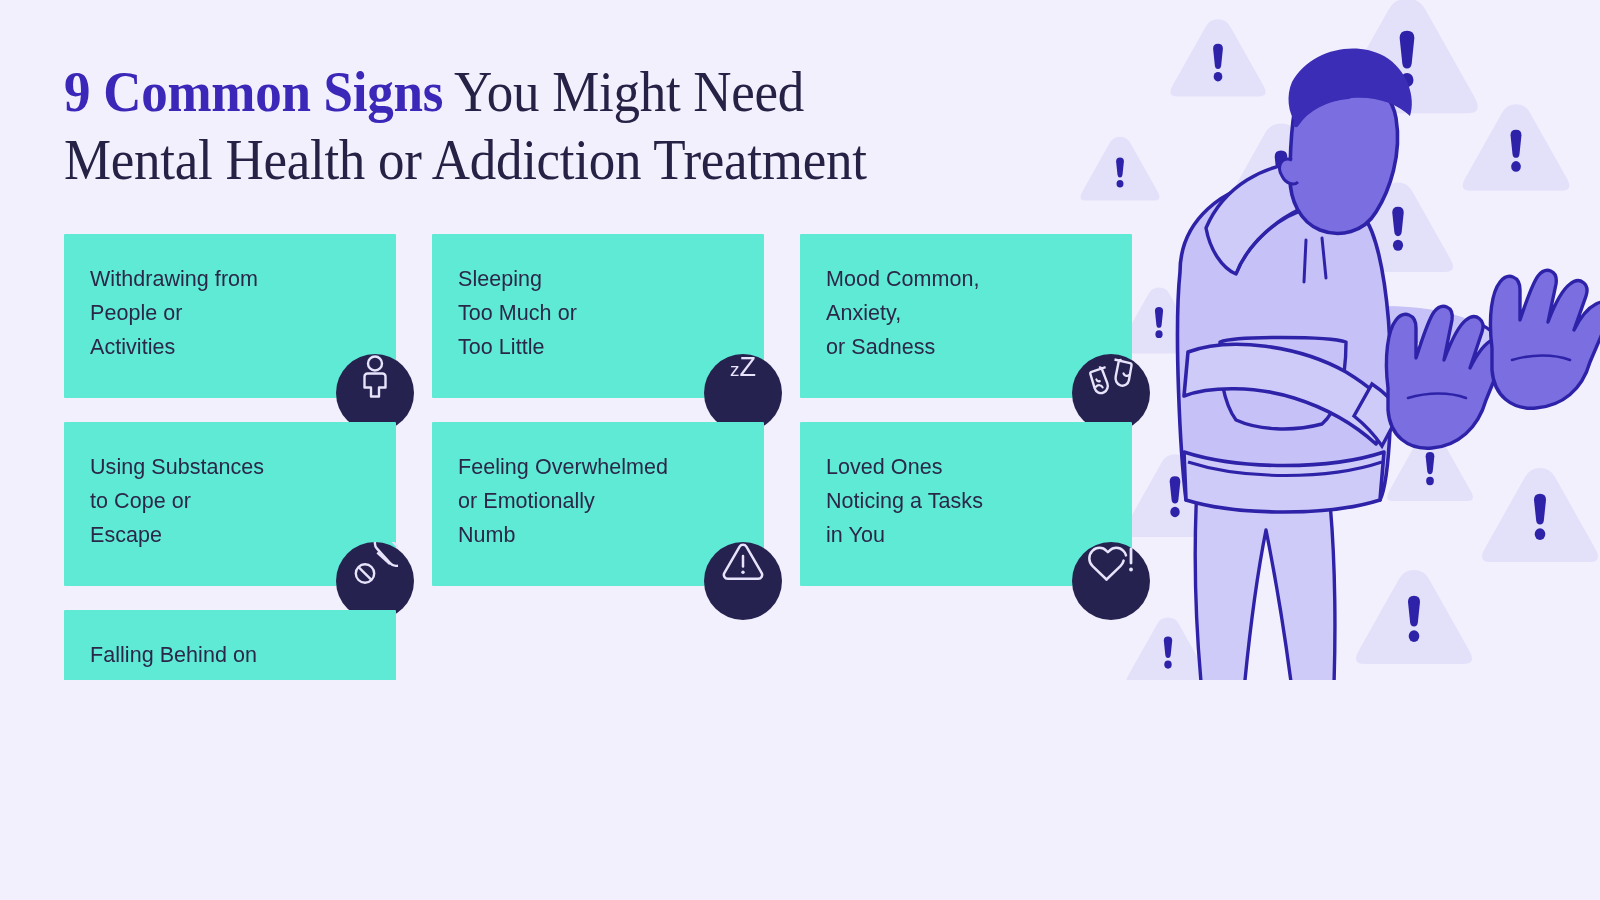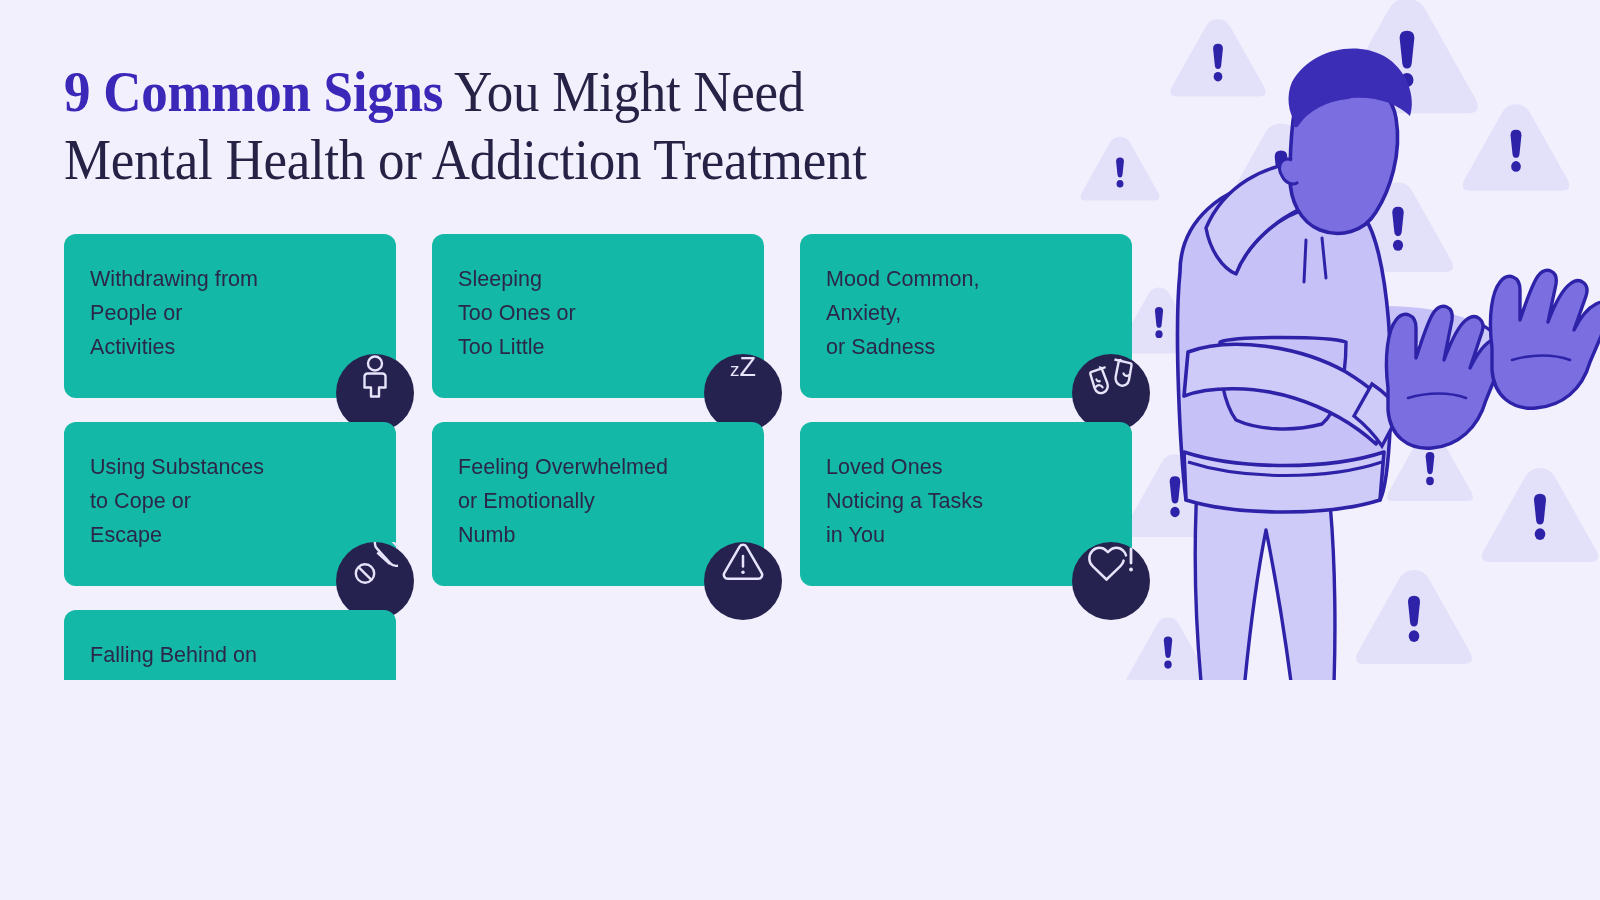--- a/index.html
+++ b/index.html
@@ -71,22 +71,22 @@
     width: 1100px;
     z-index: 3;
     display: grid;
     grid-template-columns: 332px 332px 332px;
     grid-column-gap: 36px;
     grid-row-gap: 24px;
   }
   .sign-card {
     position: relative;
     height: 164px;
-    background: #14b8a6;
-    border-radius: 12px;
+    background: #5eead4;
+    border-radius: 1px;
     box-sizing: border-box;
     padding: 28px 26px 0 26px;
   }
   .sign-card-text {
     font-family: "Liberation Sans", sans-serif;
     font-size: 21.5px;
     line-height: 34px;
     color: #2b2748;
     white-space: pre-line;
     letter-spacing: 0.05px;
@@ -288,21 +288,21 @@
         <svg width="40" height="44" viewBox="0 0 40 44" fill="none">
           <circle cx="20" cy="9.5" r="7" stroke="#e6e3fb" stroke-width="2.4"></circle>
           <path d="M9.5 22.5a3 3 0 0 1 3-3h15a3 3 0 0 1 3 3v11h-6.5v9h-8v-9H9.5z" stroke="#e6e3fb" stroke-width="2.4" stroke-linejoin="round"></path>
         </svg>
       </div>
     </div>
 
 
     <div class="sign-card">
       <div class="sign-card-text">Sleeping
-Too Ones or
+Too Much or
 Too Little</div>
       <div class="sign-card-icon">
         <span class="zzz-wrap">
           <span class="zzz-small">z</span><span class="zzz-big">Z</span>
         </span>
       </div>
     </div>
 
     <div class="sign-card">
       <div class="sign-card-text">Mood Common,

